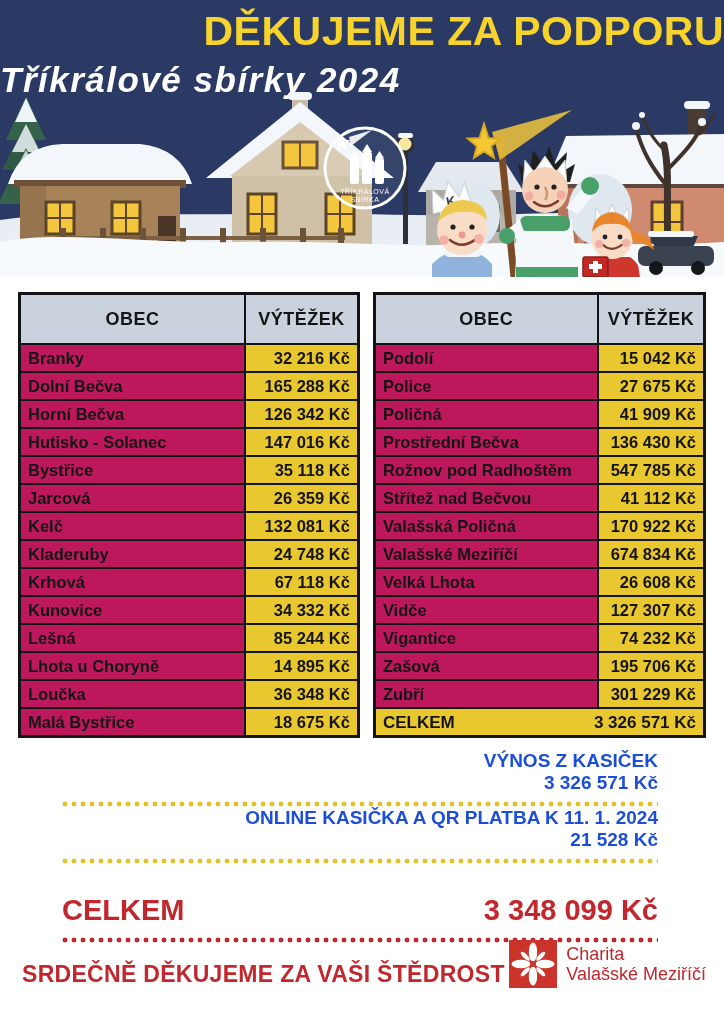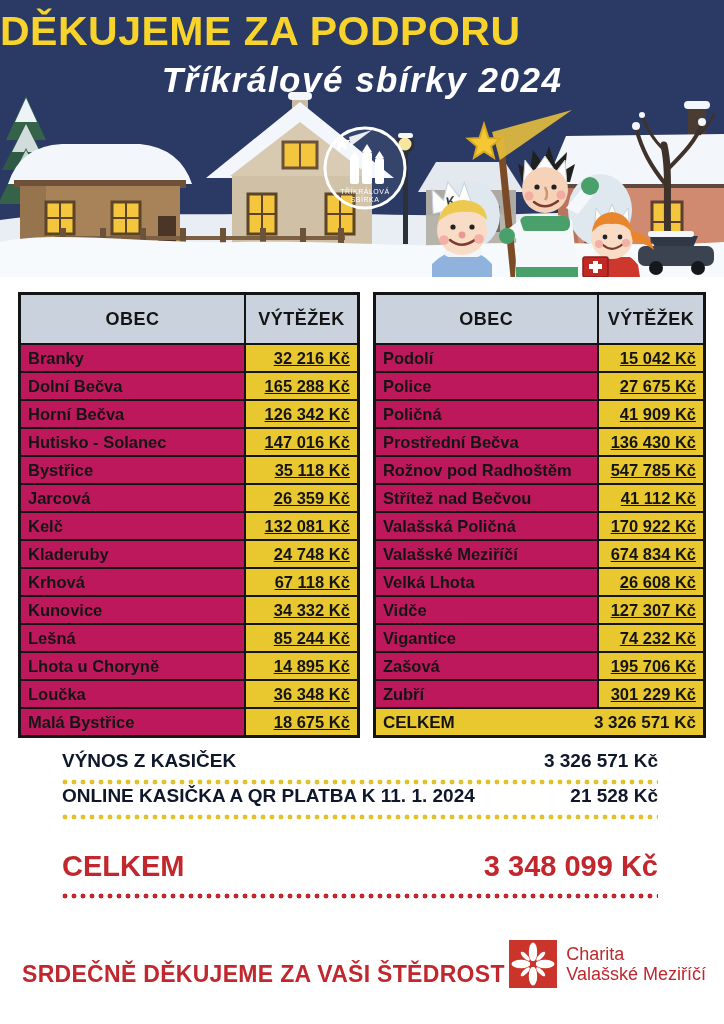--- a/index.html
+++ b/index.html
@@ -3,52 +3,52 @@
 <meta charset="utf-8">
 <style>
   html,body { margin:0; padding:0; background:#ffffff; }
   .page {
     position:relative; width:724px; height:1024px; background:#ffffff;
     font-family:"Liberation Sans", sans-serif; overflow:hidden;
   }
   
   .header { position:absolute; top:0; left:0; width:724px; height:277px; background:#2b3a64; }
   .title {
-    position:absolute; top:8px; left:0; width:100%; text-align:left;
+    position:absolute; top:8px; left:0; width:100%; text-align:right;
     color:#f7d32b; font-size:41px; font-weight:bold; letter-spacing:.5px; margin:0;
   }
   .subtitle {
-    position:absolute; top:60px; left:0; width:100%; text-align:center;
+    position:absolute; top:60px; left:0; width:100%; text-align:left;
     color:#ffffff; font-size:35px; font-weight:bold; font-style:italic; letter-spacing:1.5px; margin:0;
   }
   .scene { position:absolute; left:0; bottom:0; width:724px; height:187px; }
 
   
   .tables { position:absolute; top:292px; left:18px; width:688px; display:flex; gap:13px; }
   table.obec { border-collapse:collapse; border:3px solid #141414; table-layout:fixed; }
   table.obec th {
     background:#c9d2dd; border:2px solid #141414; height:46px;
     font-size:18px; font-weight:bold; color:#141414; text-align:center; letter-spacing:.5px;
   }
   table.obec td {
     border:2px solid #141414; height:24px; padding:1px 7px;
     font-size:16.5px; font-weight:bold; color:#141414; line-height:1; vertical-align:middle;
     white-space:nowrap; overflow:hidden;
   }
   td.obec-name { background:#be185d; text-align:left; }
-  td.obec-val  { background:#e9c72e; text-align:right;text-decoration:underline; }
+  td.obec-val  { background:#e9c72e; text-align:right; }
   tr.total-row td { background:#e9c72e; padding:1px 7px; }
   .total-flex { display:flex; justify-content:space-between; font-size:17px; font-weight:bold; }
   .w-name-l { width:229px; } .w-val-l { width:110px; }
   .w-name-r { width:226px; } .w-val-r { width:104px; }
 
   
   .summary { position:absolute; top:750px; left:62px; width:596px; }
   .sum-row { display:flex; justify-content:space-between; align-items:flex-end;
-             font-size:19px; font-weight:bold; color:#0f172a; margin-top:13px; }
+             font-size:19px; font-weight:bold; color:#1d4ed8; margin-top:13px;flex-direction:column; }
   .sum-row:first-child { margin-top:0; }
   .dots { height:6px; margin-top:7px; background-repeat:repeat-x;
           background-image:radial-gradient(circle at 3px 3px, #e3c229 2.2px, rgba(0,0,0,0) 2.7px);
           background-size:9px 6px; }
   .grand { display:flex; justify-content:space-between; align-items:baseline;
            margin-top:30px; font-size:29px; font-weight:bold; color:#c1272d; }
   .dots-red { height:6px; margin-top:10px; background-repeat:repeat-x;
           background-image:radial-gradient(circle at 3px 3px, #c1272d 2.2px, rgba(0,0,0,0) 2.7px);
           background-size:9px 6px; }
 

